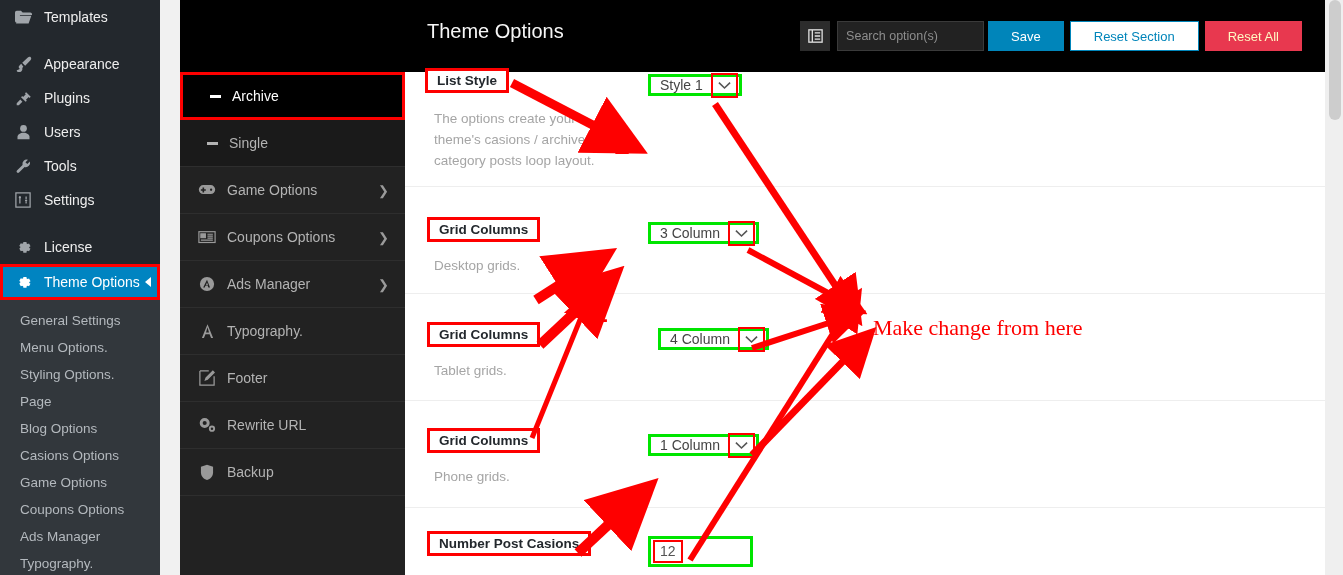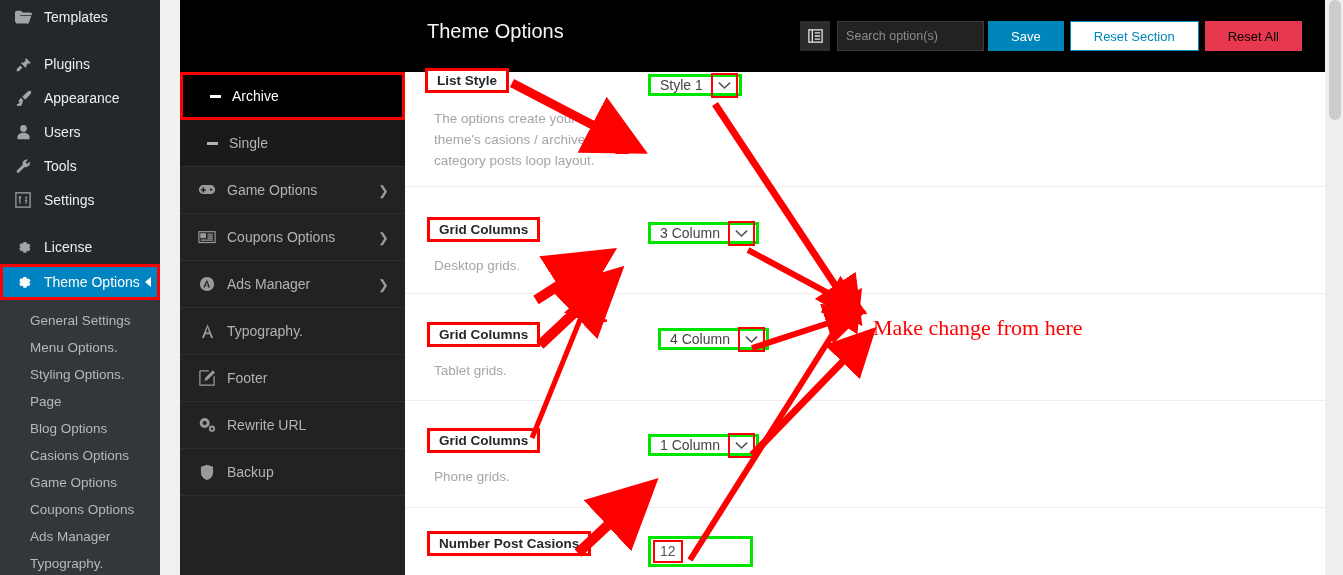--- a/index.html
+++ b/index.html
@@ -44,21 +44,21 @@
     width: 0; height: 0;
     border-top: 5px solid transparent;
     border-bottom: 5px solid transparent;
     border-right: 6px solid #ffffff;
   }
   .wp-sub {
     padding: 7px 0 0 0;
     background: #32373c;
   }
   .wp-sub-item {
-    display: block; padding: 3px 0 3px 30px;
+    display: block; padding: 3px 0 3px 20px;
     font-size: 13.5px; color: #b4b9be; line-height: 21px;
   }
 
   
   .sec-sidebar {
     position: absolute; left: 180px; top: 0;
     width: 225px; height: 575px;
     background: #222222;
   }
   .sec-head { height: 72px; background: #000; }
@@ -132,21 +132,21 @@
     height: 30px; padding: 0 23px;
     font-size: 13px; border: none; cursor: pointer;
     font-family: "Liberation Sans", sans-serif;
     display: flex; align-items: center;
   }
   .btn-save { background: #0085ba; color: #fff; margin-left: 4px; }
   .btn-reset-section {
     background: #fff; color: #0085ba;
     border: 1px solid #0085ba; margin-left: 6px;
   }
-  .btn-reset-all { background: #e8384f; color: #000000; margin-left: 6px; }
+  .btn-reset-all { background: #e8384f; color: #fef9c3; margin-left: 6px; }
 
   
   .field-row {
     position: relative;
     border-bottom: 1px solid #eeeeee;
     padding: 0;
   }
   .f-label {
     position: absolute;
     font-size: 13.5px; font-weight: bold; color: #23282d;
@@ -240,33 +240,33 @@
           </svg>
       </span>
       <span>Templates</span>
     </div>
 
     <div class="wp-gap"></div>
 
     <div class="wp-item">
       <span class="wp-ico">
         <svg width="17" height="17" viewBox="0 0 20 20" fill="currentColor">
+            <path d="M18.5 1.5c-1-1-2.3-.6-3.4.3L8.5 8l3.5 3.5 6.2-6.6c.9-1.1 1.3-2.4.3-3.4zM7.3 9.2L5 11.5c-.8.8-.8 2.1 0 2.9l.6.6c-.6.9-1.7 1.3-2.7 1.4-.5 0-.9.4-.9.9 0 .3.2.6.4.8 1.2 1 3.6 1.3 5.2-.3 1.3-1.3 1.3-2.9.9-3.8l1.3-1.3L7.3 9.2z"></path>
+          </svg>
+      </span>
+      <span>Appearance</span>
+    </div>
+
+    <div class="wp-item">
+      <span class="wp-ico">
+        <svg width="17" height="17" viewBox="0 0 20 20" fill="currentColor">
             <path d="M13.1 2.5l-1.4 1.4 1 1-3.2 3.2-1-1-1.4 1.4 5.4 5.4 1.4-1.4-1-1 3.2-3.2 1 1 1.4-1.4-5.4-5.4zM6.2 11.3L2 15.5V18h2.5l4.2-4.2-2.5-2.5z"></path>
           </svg>
       </span>
       <span>Plugins</span>
-    </div>
-
-    <div class="wp-item">
-      <span class="wp-ico">
-        <svg width="17" height="17" viewBox="0 0 20 20" fill="currentColor">
-            <path d="M18.5 1.5c-1-1-2.3-.6-3.4.3L8.5 8l3.5 3.5 6.2-6.6c.9-1.1 1.3-2.4.3-3.4zM7.3 9.2L5 11.5c-.8.8-.8 2.1 0 2.9l.6.6c-.6.9-1.7 1.3-2.7 1.4-.5 0-.9.4-.9.9 0 .3.2.6.4.8 1.2 1 3.6 1.3 5.2-.3 1.3-1.3 1.3-2.9.9-3.8l1.3-1.3L7.3 9.2z"></path>
-          </svg>
-      </span>
-      <span>Appearance</span>
     </div>
 
     <div class="wp-item">
       <span class="wp-ico">
         <svg width="15" height="16" viewBox="0 0 18 20" fill="currentColor">
             <circle cx="9" cy="5.5" r="4.2"></circle>
             <path d="M9 11c-4 0-7.5 2.2-7.5 5v3h15v-3c0-2.8-3.5-5-7.5-5z"></path>
           </svg>
       </span>
       <span>Users</span>

